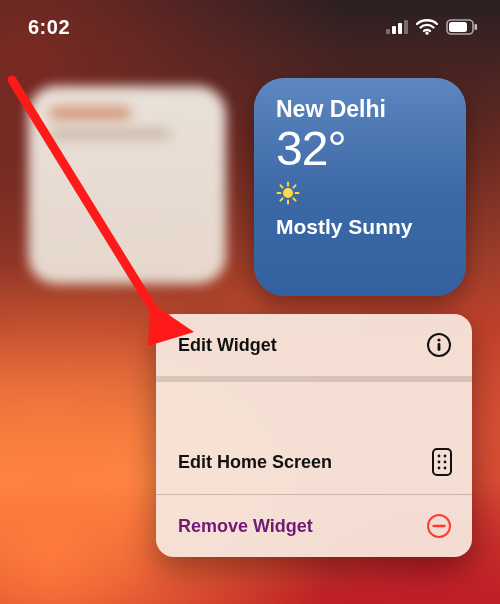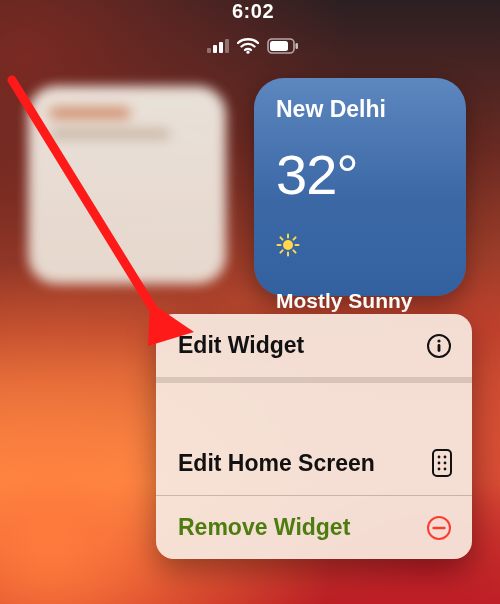--- a/index.html
+++ b/index.html
@@ -23,21 +23,20 @@
     }
 
     
     .status-bar {
       position: absolute; top: 0; left: 0; right: 0;
       height: 54px;
       display: flex; align-items: center; justify-content: space-between;
       padding: 0 22px 0 28px;
       color: #fff;
       font-weight: 600;
-      flex-direction: column;
     }
     .status-time { font-size: 20px; letter-spacing: 0.5px; }
     .status-right { display: flex; align-items: center; gap: 8px; }
     .status-right svg { display: block; }
 
     
     .notes-widget {
       position: absolute;
       left: 28px; top: 86px;
       width: 198px; height: 198px;
@@ -69,56 +68,55 @@
     .weather-widget {
       position: absolute;
       left: 254px; top: 78px;
       width: 212px; height: 218px;
       border-radius: 30px;
       background: linear-gradient(180deg, #5c87bf 0%, #3c68a6 55%, #33619f 100%);
       box-shadow: 0 8px 24px rgba(0,0,0,0.35);
       padding: 18px 22px 16px 22px;
       display: flex; flex-direction: column;
       color: #fff;
-      gap: 22px;
     }
     .weather-loc { font-size: 23px; font-weight: 700; }
-    .weather-temp { font-size: 56px; font-weight: 300; line-height: 1; margin-top: 2px; letter-spacing: -1px; }
+    .weather-temp { font-size: 48px; font-weight: 300; line-height: 1; margin-top: 2px; letter-spacing: -1px; }
     .weather-mid { margin-top: 8px; }
     .sun-icon { display:inline-block; }
     .weather-cond { font-size: 21px; font-weight: 600; margin-top: 6px; }
     .weather-hilo { font-size: 21px; font-weight: 600; margin-top: 2px; }
     .hilo-sep { display:inline-block; width: 6px; }
 
     
     .context-menu {
       position: absolute;
       left: 156px; top: 314px;
       width: 316px;
       border-radius: 18px;
       background: rgba(247,232,222,0.94);
       box-shadow: 0 12px 30px rgba(0,0,0,0.35);
       overflow: hidden;
     }
     .menu-item {
       display: flex; align-items: center; justify-content: space-between;
       padding: 18px 20px 18px 22px;
-      font-size: 23px;
+      font-size: 18px;
       font-weight: 600;
       color: #111;
       cursor: default;
     }
     .menu-item:first-child {
       border-bottom: 6px solid rgba(120,100,90,0.22);
     }
     .menu-item:nth-child(2) {
       border-bottom: 1px solid rgba(120,100,90,0.35);
       margin-top: 48px;
     }
-    .menu-item.destructive { color: #4d7c0f; }
+    .menu-item.destructive { color: #701a75; }
     .menu-icon { display:flex; align-items:center; justify-content:center; }
     .menu-icon svg { display:block; }
 
     
     .annotation-arrow {
       position: absolute;
       left: 0; top: 40px;
       width: 260px; height: 320px;
       pointer-events: none;
     }

